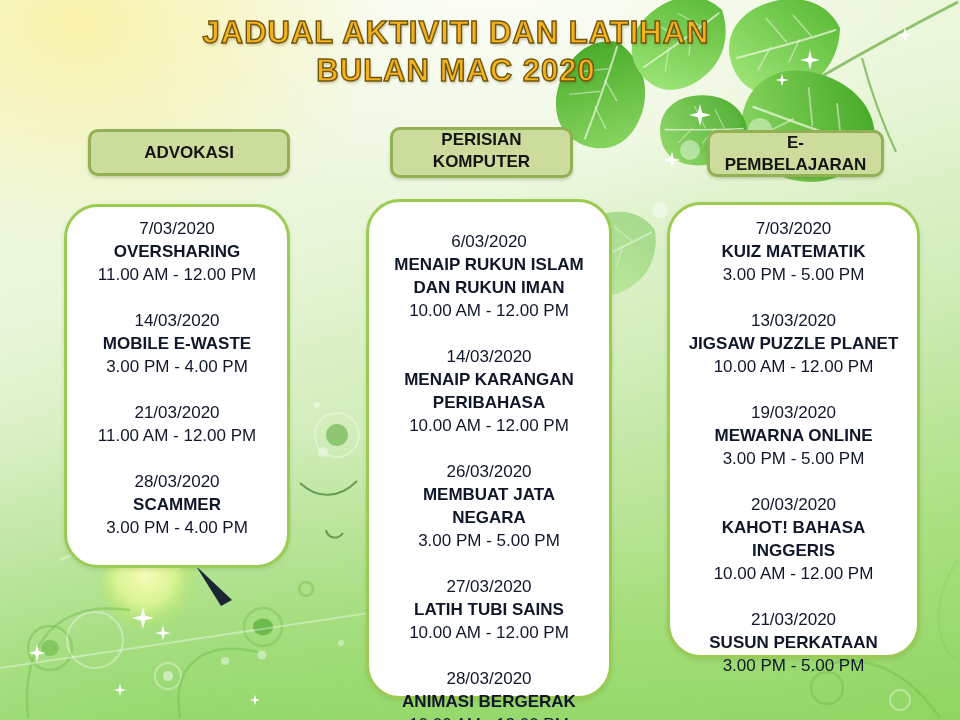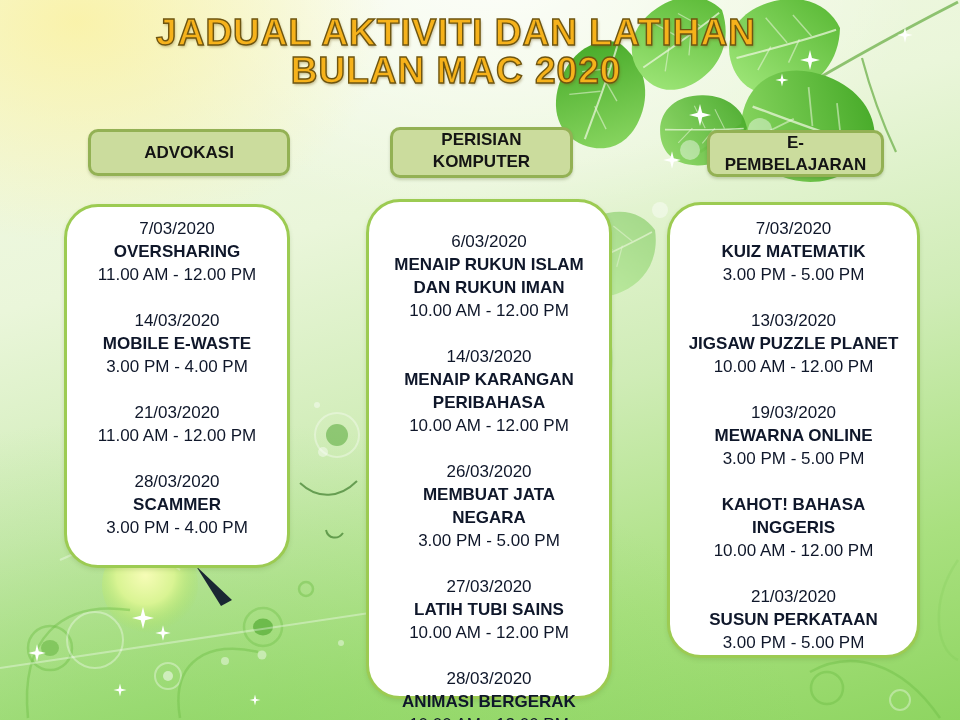--- a/index.html
+++ b/index.html
@@ -8,21 +8,21 @@
     font-family:"Liberation Sans", sans-serif;
     background:
       radial-gradient(ellipse 480px 340px at 8% 3%, rgba(250,242,168,.95) 0%, rgba(250,242,168,0) 65%),
       radial-gradient(ellipse 700px 420px at 52% -4%, rgba(255,255,255,.8) 0%, rgba(255,255,255,0) 60%),
       radial-gradient(ellipse 900px 520px at 18% 110%, rgba(118,205,78,.50) 0%, rgba(118,205,78,0) 72%),
       linear-gradient(165deg, #f4fae6 0%, #eaf6da 32%, #cfecb6 56%, #a9e07f 80%, #8ed561 100%);
   }
   .decor { position:absolute; left:0; top:0; width:960px; height:720px; z-index:0; }
   .title {
     position:absolute; left:96px; top:14px; width:720px; z-index:2;
-    text-align:center; font-weight:bold; font-size:37px; line-height:38px; letter-spacing:1px;
+    text-align:center; font-weight:bold; font-size:31px; line-height:38px; letter-spacing:1px;
     color:#F6B21B; -webkit-text-stroke:1.4px #6e5510;
     text-shadow:1px 2px 3px rgba(110,85,16,.40);
   }
   .hdr {
     position:absolute; z-index:2; box-sizing:border-box;
     background:#cbdc9d; border:3px solid #93b154; border-radius:10px;
     display:flex; align-items:center; justify-content:center; text-align:center;
     font-weight:bold; font-size:17px; line-height:22px; color:#141414;
     padding:2px 8px; box-shadow:0 2px 3px rgba(80,100,40,.25);
   }
@@ -222,20 +222,21 @@
       <div class="date">13/03/2020</div>
       <div class="name">JIGSAW PUZZLE PLANET</div>
       <div class="time">10.00 AM - 12.00 PM</div>
     </div>
     <div class="event">
       <div class="date">19/03/2020</div>
       <div class="name">MEWARNA ONLINE</div>
       <div class="time">3.00 PM - 5.00 PM</div>
     </div>
     <div class="event">
+      <div class="date">20/03/2020</div>
       <div class="name">KAHOT! BAHASA INGGERIS</div>
       <div class="time">10.00 AM - 12.00 PM</div>
     </div>
     <div class="event">
       <div class="date">21/03/2020</div>
       <div class="name">SUSUN PERKATAAN</div>
       <div class="time">3.00 PM - 5.00 PM</div>
     </div>
   </div>
 

